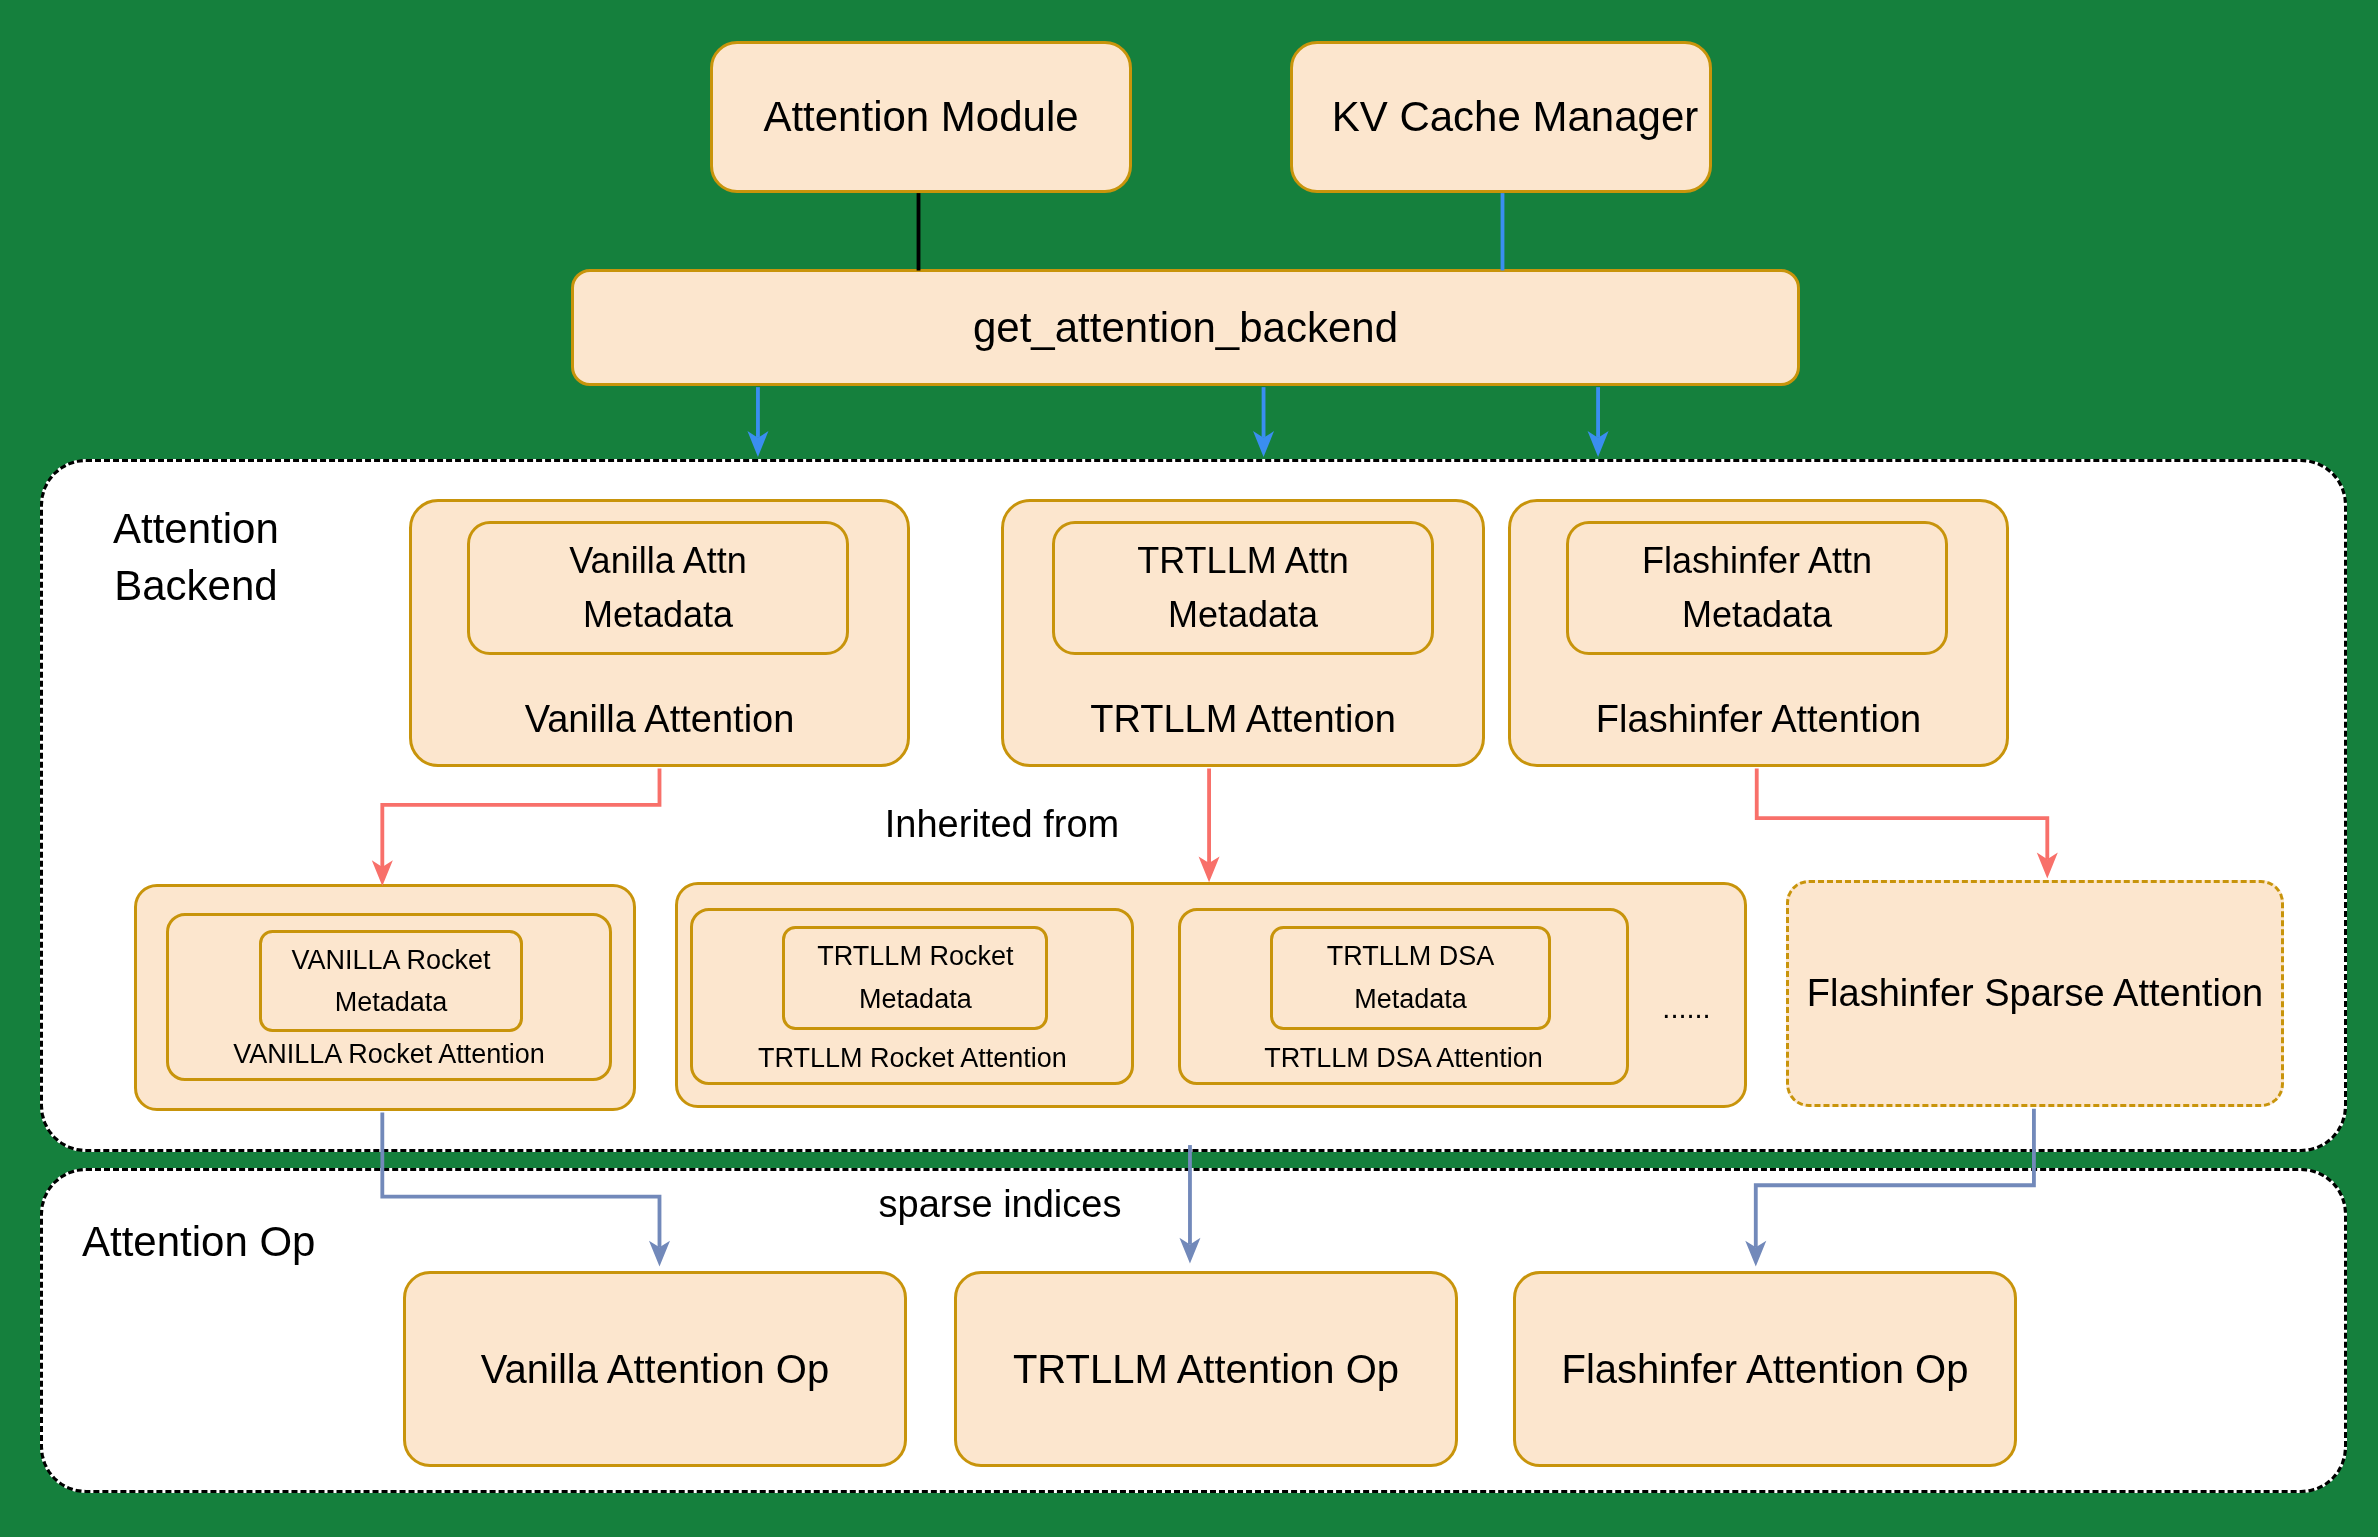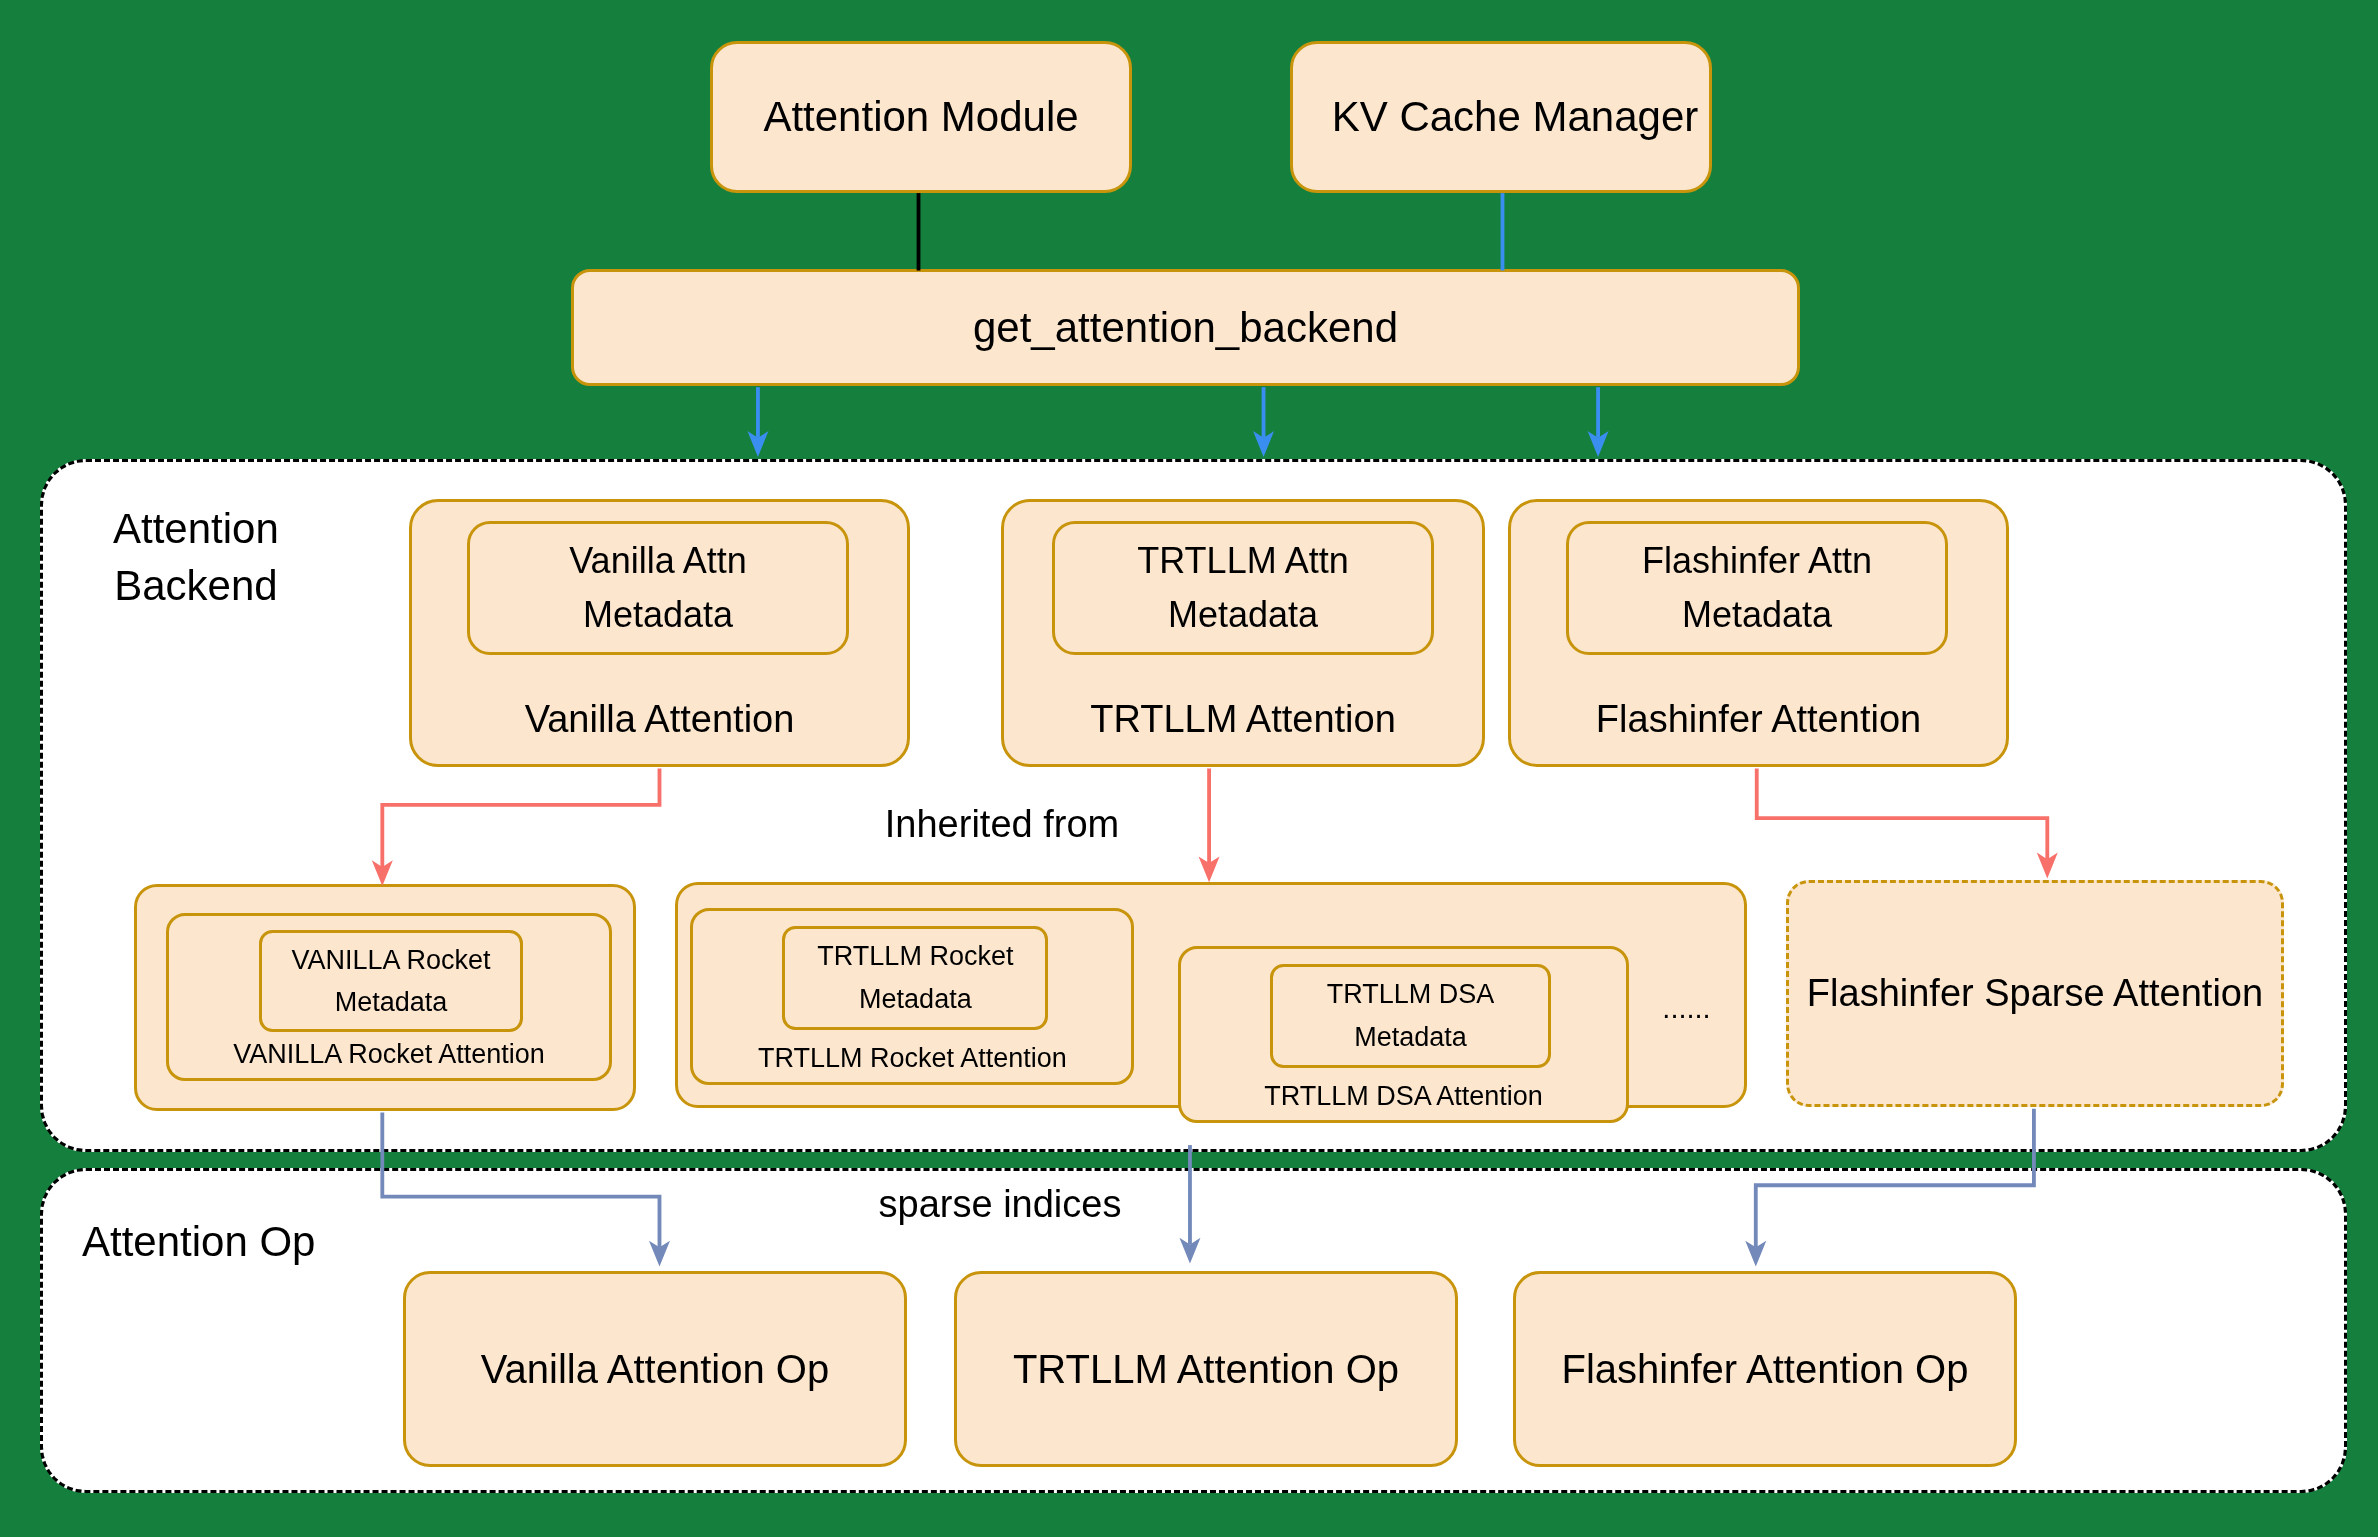--- a/index.html
+++ b/index.html
@@ -91,21 +91,21 @@
   </div>
 
   <div class="node" style="left:675px;top:882px;width:1072px;height:226px;border-radius:23px;">
     <div class="node" style="left:12.4px;top:23px;width:444px;height:177px;border-radius:19px;">
       <div class="node meta-sm f28" style="left:89px;top:15.3px;width:266px;height:104px;border-radius:13.4px;">
         <div>TRTLLM Rocket</div>
         <div>Metadata</div>
       </div>
       <div class="bottom-label f28" style="bottom:7.6px;">TRTLLM Rocket Attention</div>
     </div>
-    <div class="node" style="left:500px;top:23px;width:451px;height:177px;border-radius:19px;margin-top:38px;">
+    <div class="node" style="left:500px;top:23px;width:451px;height:177px;border-radius:19px;">
       <div class="node meta-sm f28" style="left:89px;top:15.3px;width:281px;height:104px;border-radius:13.4px;">
         <div>TRTLLM DSA</div>
         <div>Metadata</div>
       </div>
       <div class="bottom-label f28" style="bottom:7.6px;">TRTLLM DSA Attention</div>
     </div>
     <div class="lbl f30" style="left:956px;top:107px;width:105px;text-align:center;">......</div>
   </div>
 
   <div class="node f40" style="left:1786px;top:880px;width:498px;height:227px;border-radius:23px;border-style:dashed;">

